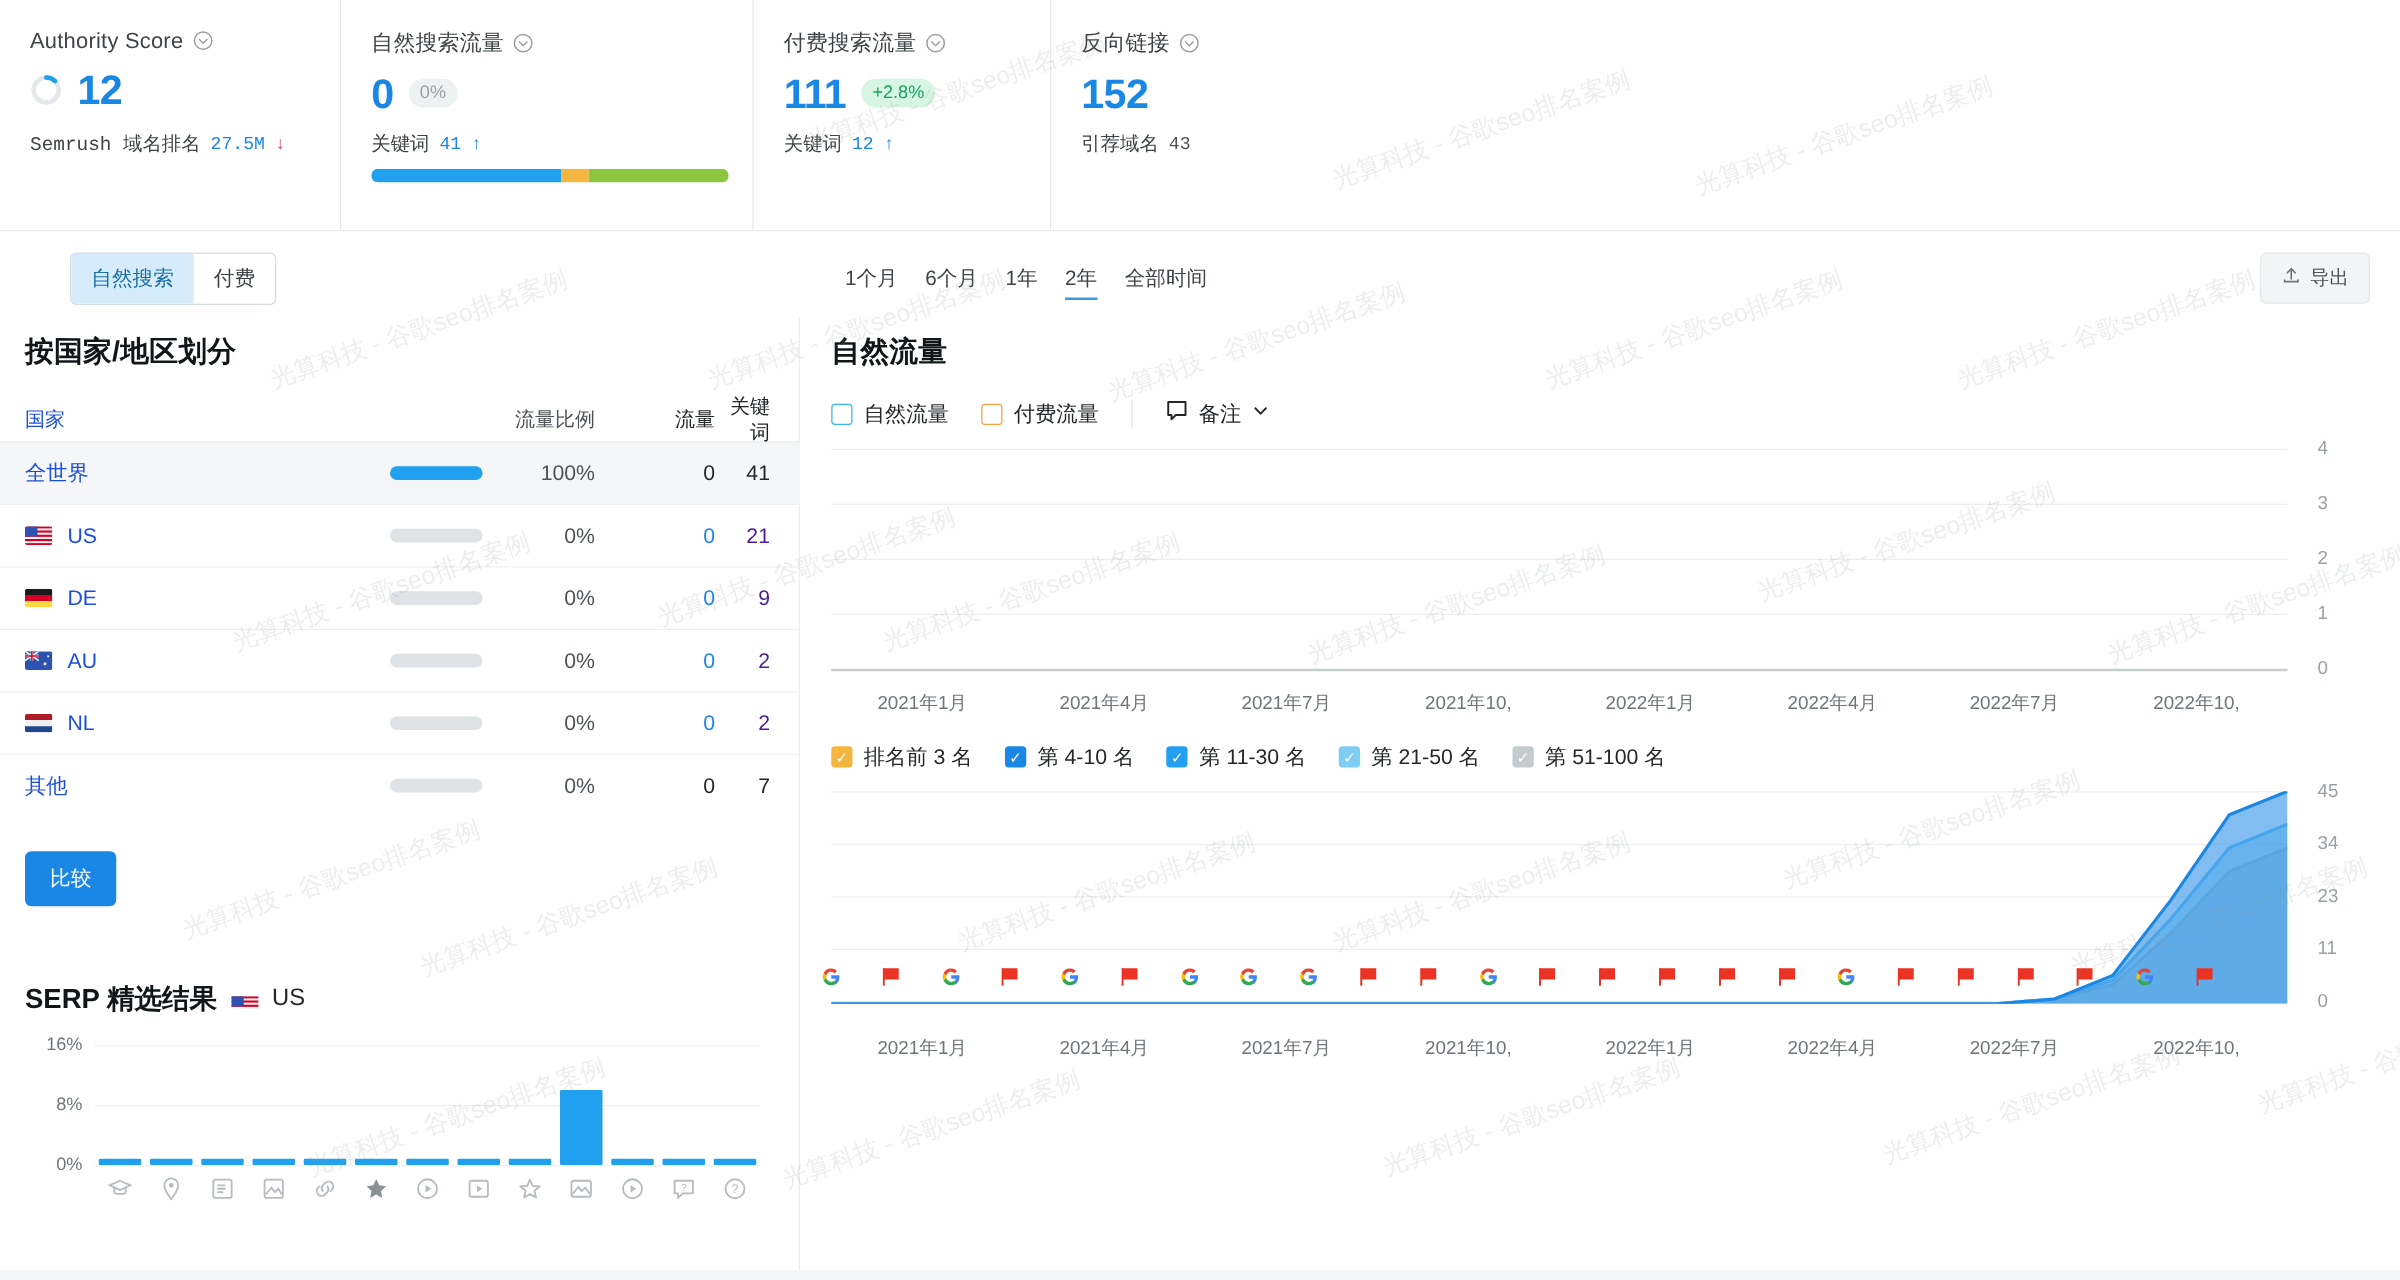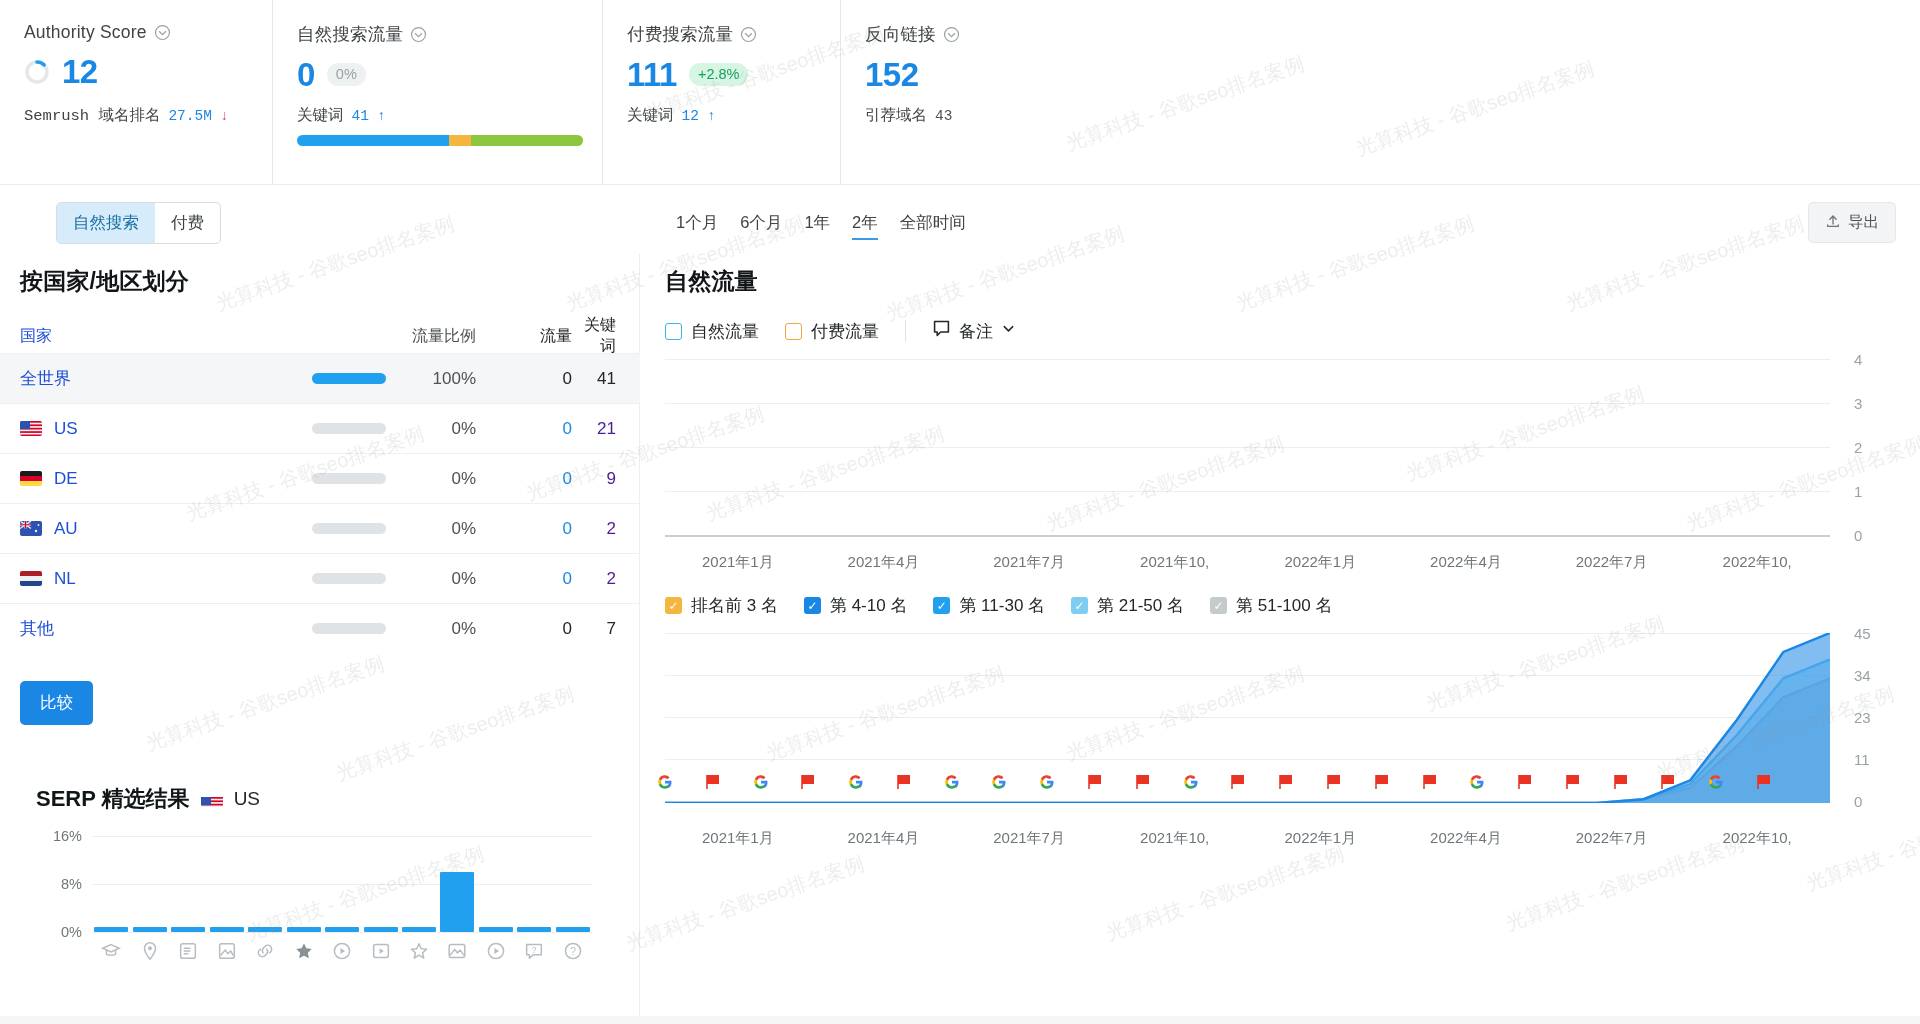--- a/index.html
+++ b/index.html
@@ -66,21 +66,21 @@
   .c-traf.dark { color: #232729; }
   .c-kw { flex: 1 1 auto; text-align: right; color: #4c1d95; }
   .c-kw.dark { color: #232729; }
   .thead .c-share { justify-content:flex-end; }
   .bar-track { height: 11px; border-radius: 6px; background: #dfe3e5; width: 74px; }
   .bar-track.full { background: #22a0f0; }
   .flag { width: 22px; height: 15px; flex: 0 0 22px; border-radius: 2px; overflow:hidden; display:block; }
   .cmp-btn { margin: 28px 0 0 20px; background: #1a87e5; color: #fff; border: none; border-radius: 5px;
     padding: 11px 20px; font-size: 16.5px; cursor: pointer; }
 
-  .serp-sec { position: absolute; left: 0; right: 1px; top: 530px; padding: 0 36px; }
+  .serp-sec { position: absolute; left: 0; right: 1px; top: 530px; padding: 0 20px; }
   .serp-title { display: flex; align-items: center; gap: 11px; font-size: 22px; font-weight: 700; color:#111619; }
   .serp-title .cty { font-size: 19px; font-weight: 400; color: #232729; }
   .serp-chart { position: relative; margin-top: 22px; height: 120px; text-align: center; }
   .serp-ylabels { position: absolute; left: 0; top: 0; width: 52px; height: 96px; }
   .serp-ylabels div { position: absolute; right: 6px; font-size: 14.5px; color: #6f767a; transform: translateY(-50%);}
   .serp-plot { position: absolute; left: 56px; right: 10px; top: 0; height: 96px; }
   .gridline { position: absolute; left: 0; right: 0; height: 1px; background: #eceff0; }
   .bars { position: absolute; left: 0; right: 0; bottom: 0; height: 96px; display: flex; align-items: flex-end; }
   .bcell { flex: 1 1 0; display: flex; justify-content: center; }
   .bar { width: 34px; background: #22a0f0; border-radius: 1px; }

